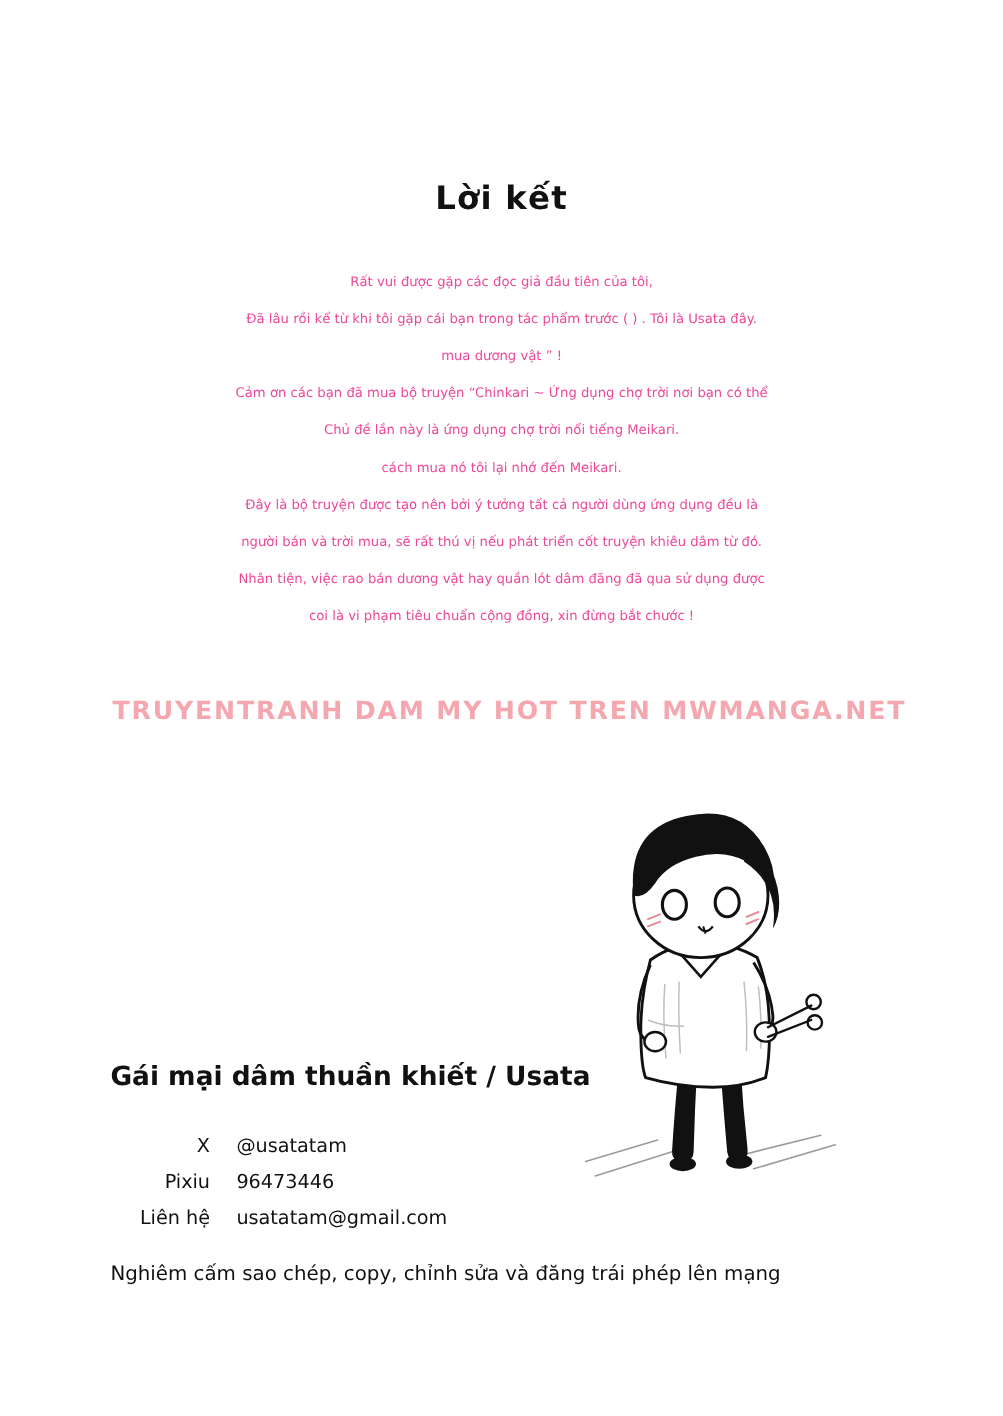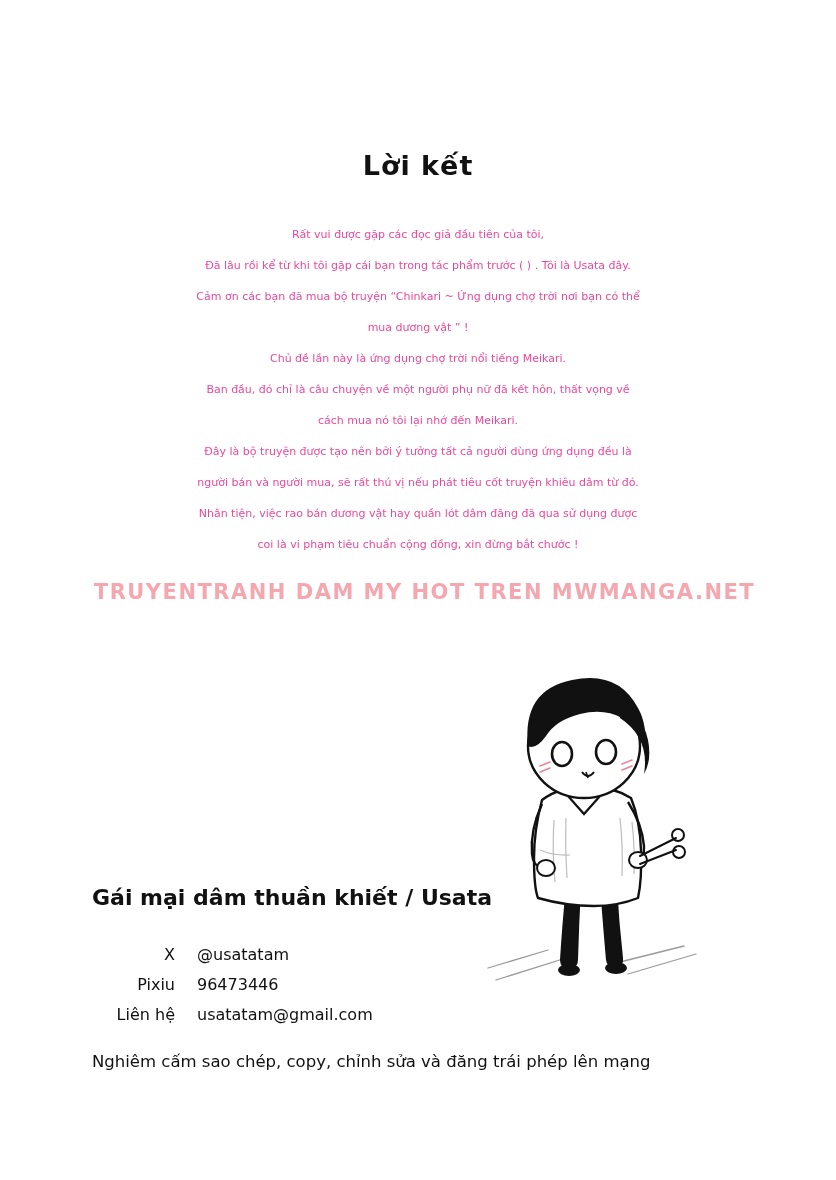--- a/index.html
+++ b/index.html
@@ -123,27 +123,26 @@
 </head>
 <body>
 
 <div class="page">
 
   <div class="afterword">
     <div class="afterword-title">Lời kết</div>
     <div class="afterword-body">
       <p>Rất vui được gặp các đọc giả đầu tiên của tôi,</p>
       <p>Đã lâu rồi kể từ khi tôi gặp cái bạn trong tác phẩm trước ( ) . Tôi là Usata đây.</p>
+      <p>mua dương vật ” !</p>
       <p>Cảm ơn các bạn đã mua bộ truyện “Chinkari ~ Ứng dụng chợ trời nơi bạn có thể</p>
-      <p>mua dương vật ” !</p>
       <p>Chủ đề lần này là ứng dụng chợ trời nổi tiếng Meikari.</p>
-      <p>Ban đầu, đó chỉ là câu chuyện về một người phụ nữ đã kết hôn, thất vọng về</p>
       <p>cách mua nó tôi lại nhớ đến Meikari.</p>
       <p>Đây là bộ truyện được tạo nên bởi ý tưởng tất cả người dùng ứng dụng đều là</p>
-      <p>người bán và người mua, sẽ rất thú vị nếu phát tiêu cốt truyện khiêu dâm từ đó.</p>
+      <p>người bán và trời mua, sẽ rất thú vị nếu phát triển cốt truyện khiêu dâm từ đó.</p>
       <p>Nhân tiện, việc rao bán dương vật hay quần lót dâm đãng đã qua sử dụng được</p>
       <p>coi là vi phạm tiêu chuẩn cộng đồng, xin đừng bắt chước !</p>
     </div>
   </div>
 
   <div class="watermark">TRUYENTRANH DAM MY HOT TREN MWMANGA.NET</div>
 
   <div class="illustration">
     <svg viewBox="0 0 260 360" width="260" height="360" xmlns="http://www.w3.org/2000/svg">
 

